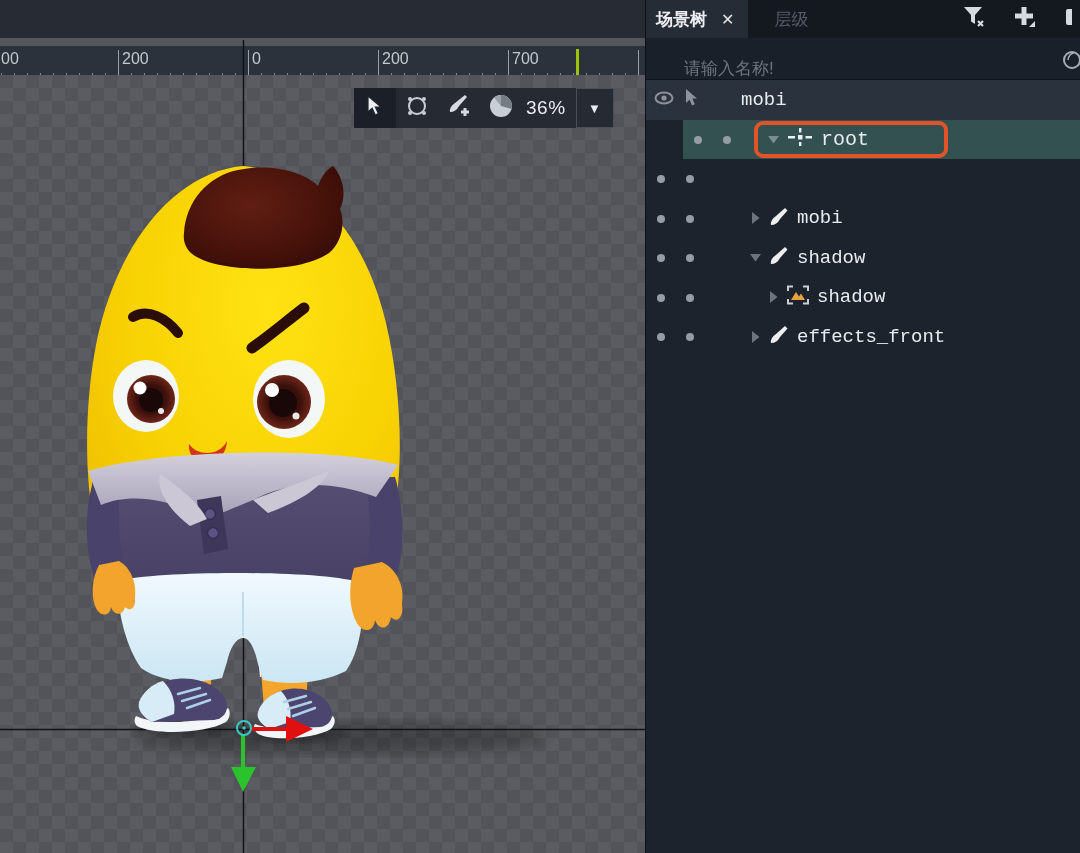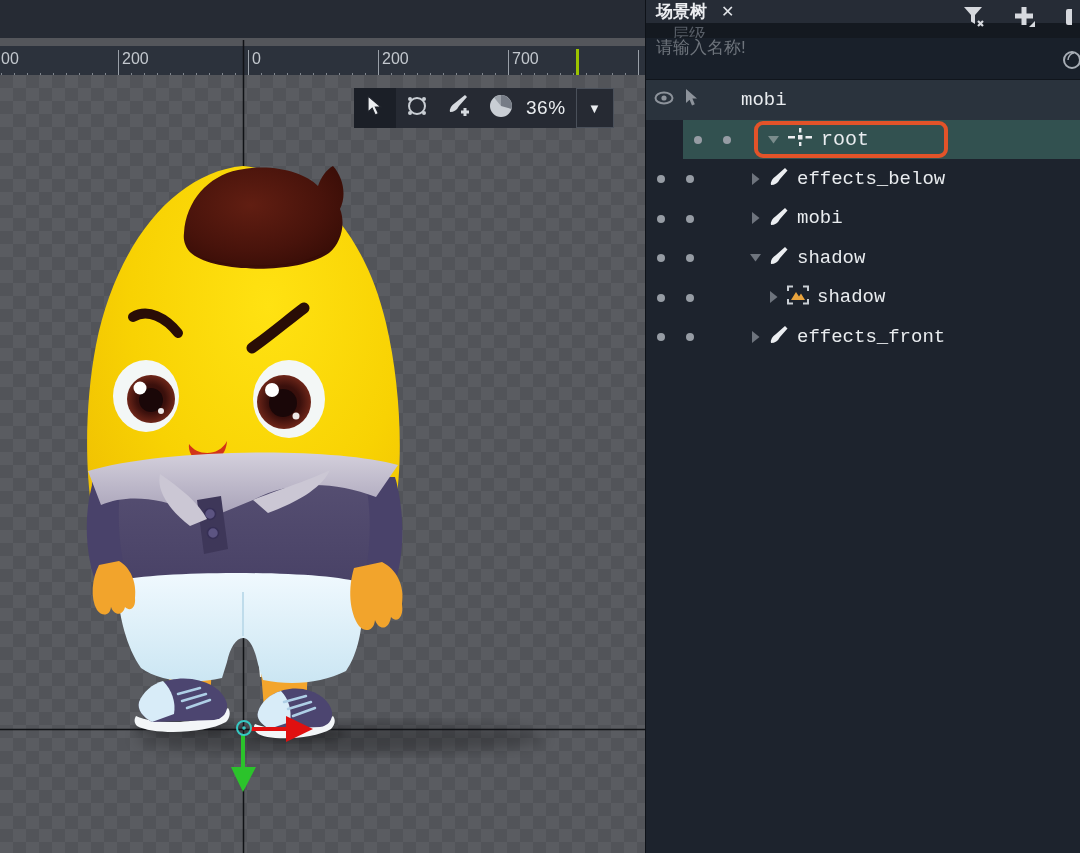--- a/index.html
+++ b/index.html
@@ -26,28 +26,28 @@
   .toolbar { position:absolute; left:354px; top:88px; height:40px; display:flex; align-items:center;
     background:#262A33; z-index:5; }
   .tool { width:42px; height:40px; display:flex; align-items:center; justify-content:center; }
   .tool.active { background:#1B1F27; }
   .zoom-label { color:#E9ECEF; font-size:19px; padding:0 10px 0 4px; letter-spacing:.5px; }
   .zoom-dropdown { width:38px; height:40px; display:flex; align-items:center; justify-content:center;
     border:1px solid #4A505A; color:#E9ECEF; font-size:13px; }
 
   
   .panel { position:relative; width:435px; height:853px; background:#1D232D; border-left:1px solid #0E1218; }
-  .tabbar { position:relative; height:38px; background:#141920; display:flex; align-items:stretch; overflow:hidden;flex-direction:column; }
+  .tabbar { position:relative; height:38px; background:#141920; display:flex; align-items:stretch; overflow:hidden; }
   .tab-active { display:flex; align-items:center; gap:14px; background:#262C36; padding:0 14px 0 10px; }
   .tab-active .tab-label { color:#ECEEF1; font-size:17px; font-weight:bold; }
   .tab-close { color:#E2E5E9; font-size:16px; }
   .tab-inactive { display:flex; align-items:center; padding:0 26px; color:#575D66; font-size:17px; }
   .tab-icons { position:absolute; right:0; top:0; height:38px; display:flex; align-items:center; gap:26px; padding-right:8px; }
   .searchrow { position:relative; height:42px; background:#19202A; border-bottom:1px solid #10151C;
-    display:flex; align-items:flex-start; overflow:hidden; }
+    display:flex; align-items:flex-end; overflow:hidden;padding-left:28px; }
   .searchrow input { background:transparent; border:none; outline:none; color:#9AA0A8; font-size:17px;
     padding-left:10px; width:390px; font-family:"Liberation Sans",sans-serif; }
   .searchrow input::placeholder { color:#6E747C; opacity:1; }
   .search-side-icon { position:absolute; right:-8px; top:12px; }
 
   .tree { position:relative; }
   .trow { position:relative; height:39.5px; display:flex; align-items:center; }
   .trow.header { background:#2A333D; }
   .trow.selected { background:#325150;margin-left:37px; }
   .dot { position:absolute; top:16px; width:8px; height:8px; border-radius:50%; background:#969CA4; }
@@ -333,33 +333,20 @@
               <path d="M0,10.2 L7,10.2 M17.5,10.2 L24,10.2 M12.2,1 L12.2,5.5 M12.2,15 L12.2,19" stroke="#ECEEF1" stroke-width="2.4"></path>
             </svg>
           </span>
           <span class="tlabel">root</span>
         </div>
       </div>
 
       <div class="trow">
         <span class="dot d1"></span>
         <span class="dot d2"></span>
-        <div class="tcontent ml-d2">
-          <span class="twisty">
-            <svg width="9" height="12" viewBox="0 0 9 12">
-                <polygon points="1,0 1,12 8.5,6" fill="#6E747D"></polygon>
-              </svg>
-          </span>
-          <span>
-            <svg width="20" height="19" viewBox="0 0 20 19">
-                <path d="M2,18 Q1,13 7,9 L16,1 L18.5,3.5 L11,12 Q8,18 2,18 Z" fill="#ECEEF1"></path>
-              </svg>
-          </span>
-          <span class="tlabel">effects_below</span>
-        </div>
       </div>
 
       <div class="trow">
         <span class="dot d1"></span>
         <span class="dot d2"></span>
         <div class="tcontent ml-d2">
           <span class="twisty">
             <svg width="9" height="12" viewBox="0 0 9 12">
                 <polygon points="1,0 1,12 8.5,6" fill="#6E747D"></polygon>
               </svg>

